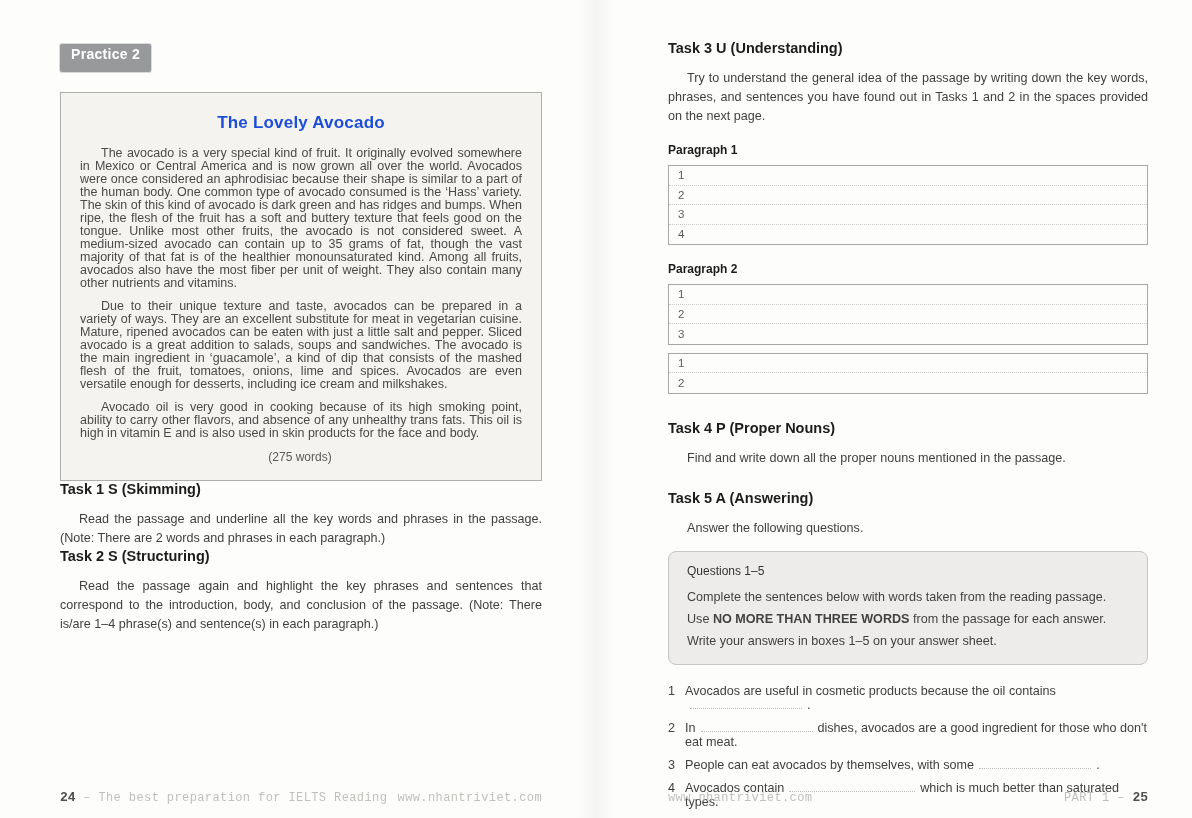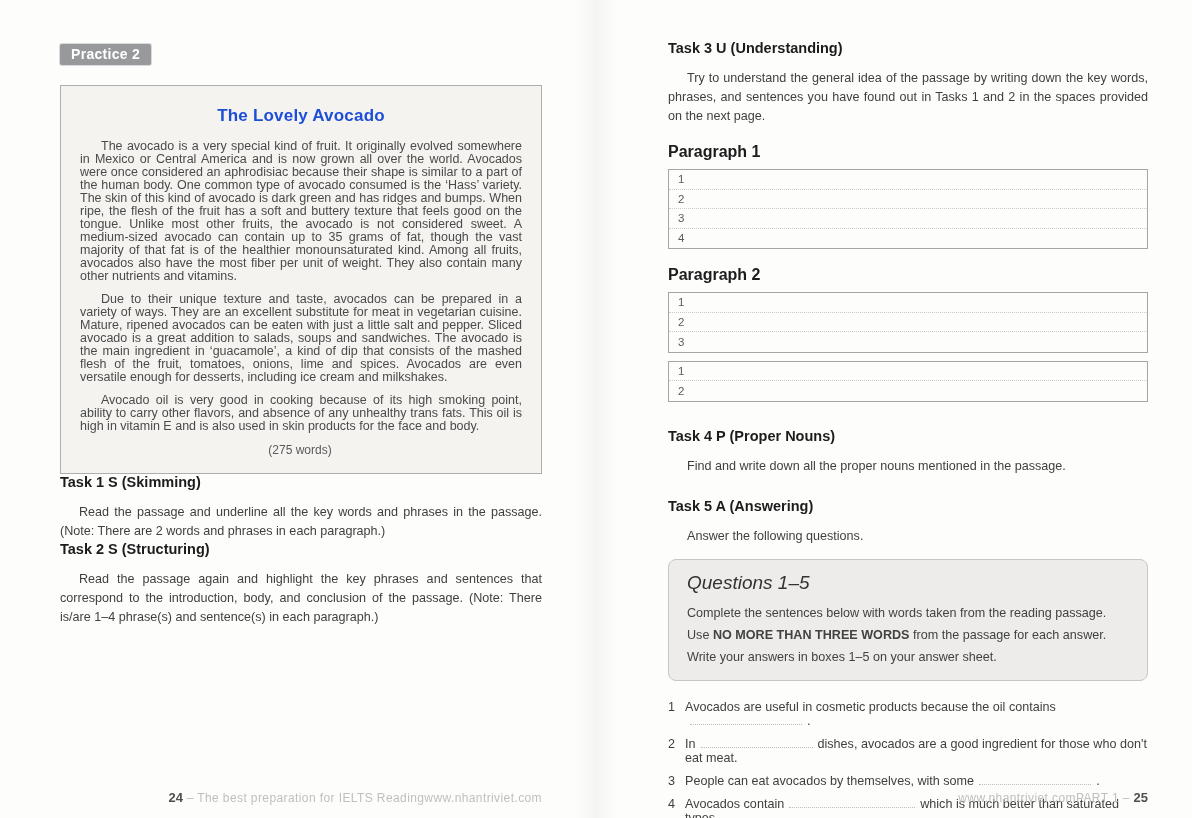--- a/index.html
+++ b/index.html
@@ -20,21 +20,21 @@
   .page.left  { left: 0;   padding: 44px 54px 0 60px; }
   .page.right { left: 596px; padding: 40px 44px 0 72px; }
 
   
   .badge {
     display: inline-block;
     background: #97999b;
     color: #fff;
     font-weight: bold;
     font-size: 14px;
-    padding: 2px 11px 3px 11px;
+    padding: 2px 11px 10px 11px;
     border-radius: 2px;
     letter-spacing: 0.3px;
     box-shadow: 0 0 0 1px #d9dadb;
   }
   .passage-box {
     margin-top: 20px;
     border: 1px solid #aeaeac;
     background: #f4f3f0;
     padding: 16px 19px 12px 19px;
   }
@@ -70,21 +70,21 @@
     font-size: 12.6px;
     line-height: 19px;
     text-align: justify;
     text-indent: 19px;
     color: #3f3f3f;
     margin-top: 13px;
   }
 
   
   .para-label {
-    font-size: 16px;
+    font-size: 12px;
     font-weight: bold;
     color: #1c1c1c;
     margin-top: 17px;
   }
   .answer-box {
     margin-top: 8px;
     border: 1px solid #a6a6a4;
     background: #fdfdfc;
   }
   .answer-row {
@@ -99,24 +99,23 @@
   .answer-row:last-child { border-bottom: none; }
 
   .questions-box {
     margin-top: 13px;
     background: #edecea;
     border: 1px solid #c7c6c3;
     border-radius: 8px;
     padding: 12px 18px 12px 18px;
   }
   .questions-title {
-    font-size: 19px;
+    font-size: 12px;
     color: #333;
     margin-bottom: 8px;
-    font-style: italic;
   }
   .questions-box .rule {
     font-size: 12.6px;
     line-height: 22px;
     color: #424242;
   }
   .questions-list { margin-top: 19px; }
   .question-item {
     display: flex;
     font-size: 12.6px;
@@ -136,24 +135,25 @@
     vertical-align: baseline;
   }
 
   
   .footer {
     position: absolute;
     bottom: 13px;
     left: 60px;
     right: 54px;
     display: flex;
-    justify-content: flex-end;
+    justify-content: space-between;
     align-items: baseline;
     font-size: 12px;
     letter-spacing: 0.4px;
+    font-family: Liberation Mono, monospace;
   }
   .page.right .footer { left: 72px; right: 44px; }
   .footer .light { color: #bfbfbc; }
   .footer .pagenum { color: #4f4f4f; font-weight: bold; font-size: 13px; letter-spacing: 0; }
 </style>
 </head>
 <body>
 
 <div class="spread">
   <div class="spine"></div>

